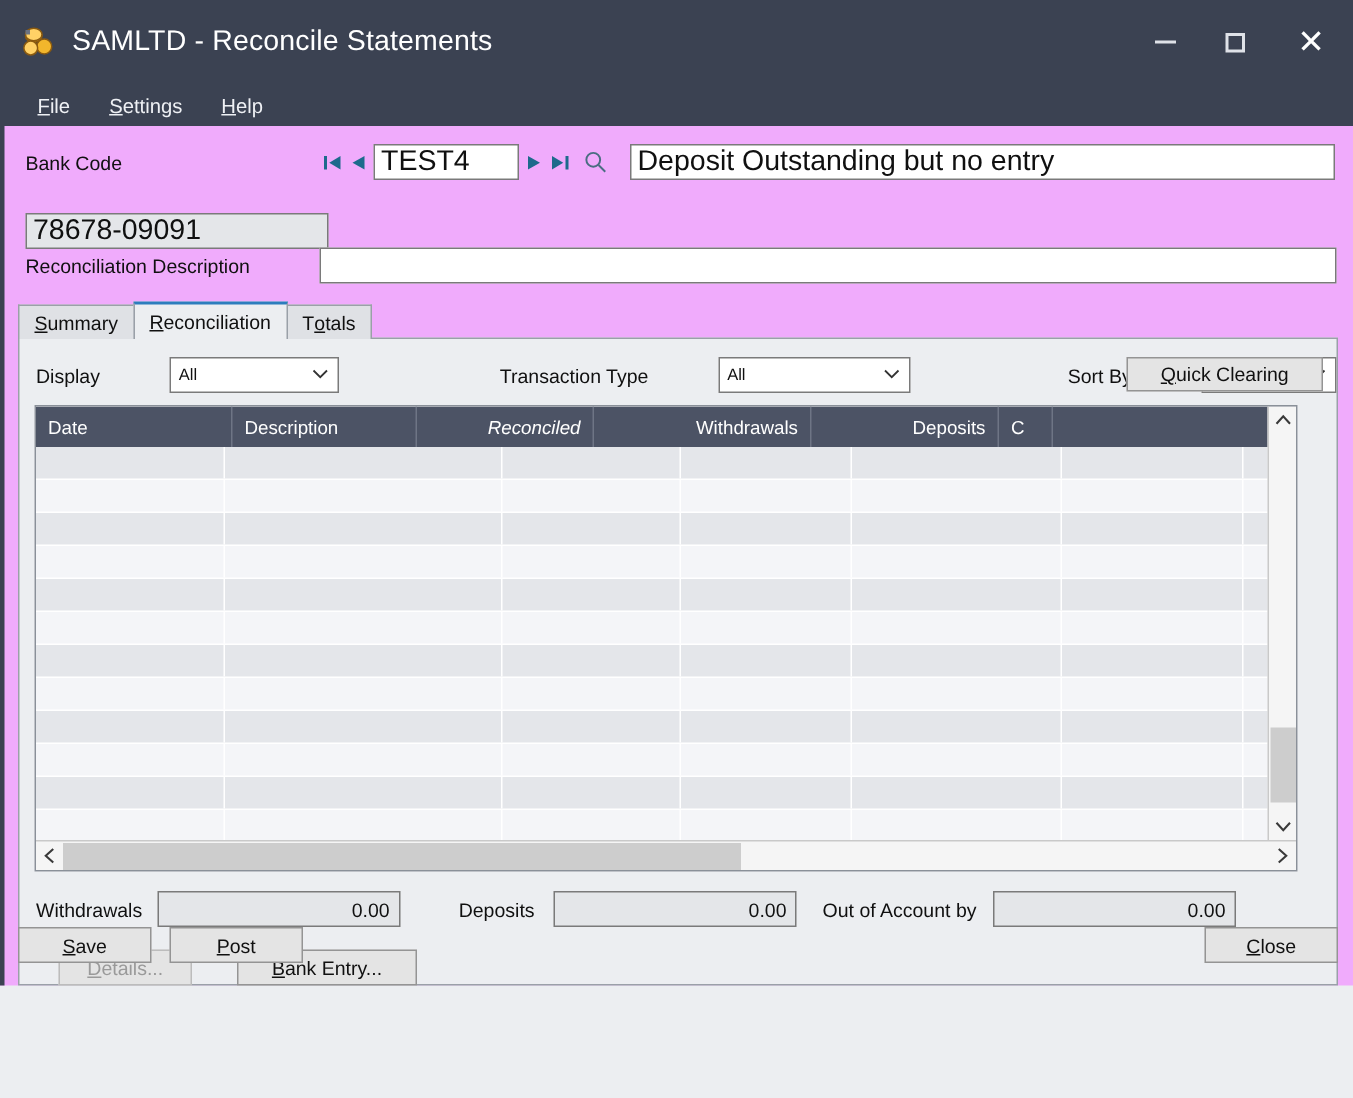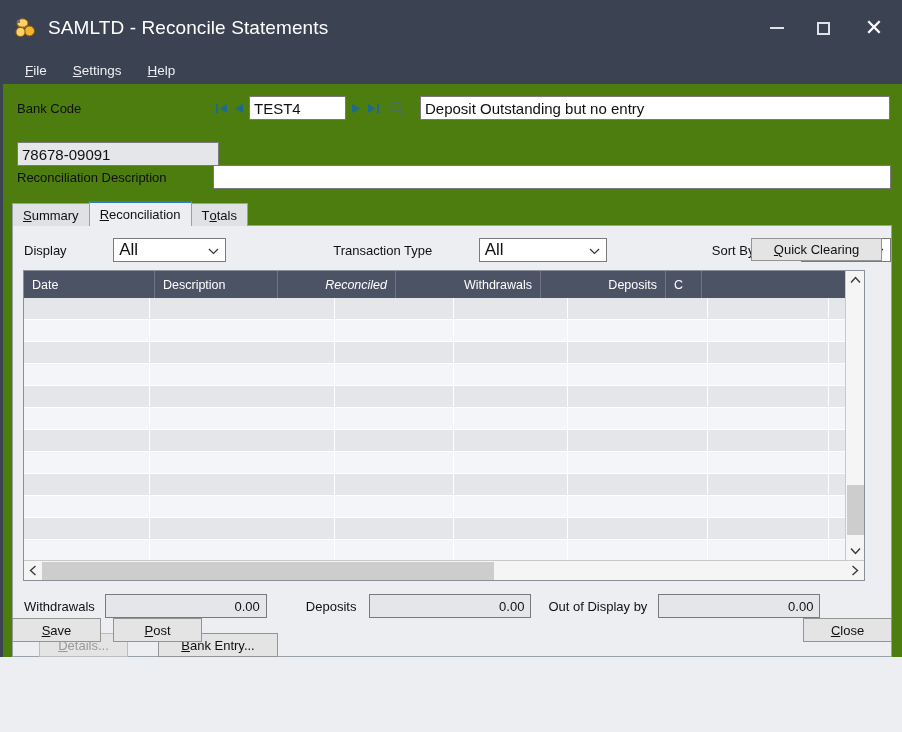--- a/index.html
+++ b/index.html
@@ -89,21 +89,21 @@
     color: #eef0f4;
     font-size: 13.5px;
     padding: 2px 13px;
     white-space: nowrap;
   }
   .menu-item u { text-decoration: underline; }
 
   
   .client {
     flex: 1 1 auto;
-    background: #4d7c0f;
+    background: #f0abfc;
     border-left: 3px solid #3b4252;
     box-sizing: border-box;
     position: relative;
     padding: 0;
   }
 
   
   .field-row {
     display: flex;
     align-items: center;
@@ -125,21 +125,21 @@
   }
   .navbtn svg { display: block; }
   .search-btn {
     width: 24px; height: 22px;
     display: flex; align-items: center; justify-content: center;
     margin-left: 3px;
   }
 
   input.txt, .txtbox {
     font-family: "Liberation Sans", sans-serif;
-    font-size: 15px;
+    font-size: 19px;
     color: #101010;
     border: 1px solid #7a7a7a;
     background: #ffffff;
     height: 24px;
     box-sizing: border-box;
     padding: 0 4px;
     outline: none;
   }
   .txtbox {
     display: flex;
@@ -212,21 +212,21 @@
   }
   .filterbar .lbl { margin-right: 8px; }
   .select {
     position: relative;
     border: 1px solid #7a7a7a;
     background: #ffffff;
     height: 24px;
     box-sizing: border-box;
     display: flex;
     align-items: center;
-    font-size: 17px;
+    font-size: 11px;
     padding: 0 22px 0 5px;
     color: #101010;
     white-space: nowrap;
   }
   .select .caret {
     position: absolute;
     right: 6px;
     top: 50%;
     transform: translateY(-50%);
   }
@@ -697,21 +697,21 @@
 
       <div class="totals-row">
         <span class="lbl">Withdrawals</span>
         <span class="gap-a"></span>
         <span class="tot-box tb-with">0.00</span>
         <span class="gap-b"></span>
         <span class="lbl">Deposits</span>
         <span class="gap-c"></span>
         <span class="tot-box tb-dep">0.00</span>
         <span class="gap-d"></span>
-        <span class="lbl">Out of Display by</span>
+        <span class="lbl">Out of Account by</span>
         <span class="gap-e"></span>
         <span class="tot-box tb-oob">0.00</span>
       </div>
 
       <div class="action-row">
         <div class="btn btn-details disabled"><u>D</u>etails...</div>
         <div class="btn btn-bankentry"><u>B</u>ank Entry...</div>
       </div>
     </div>
 

